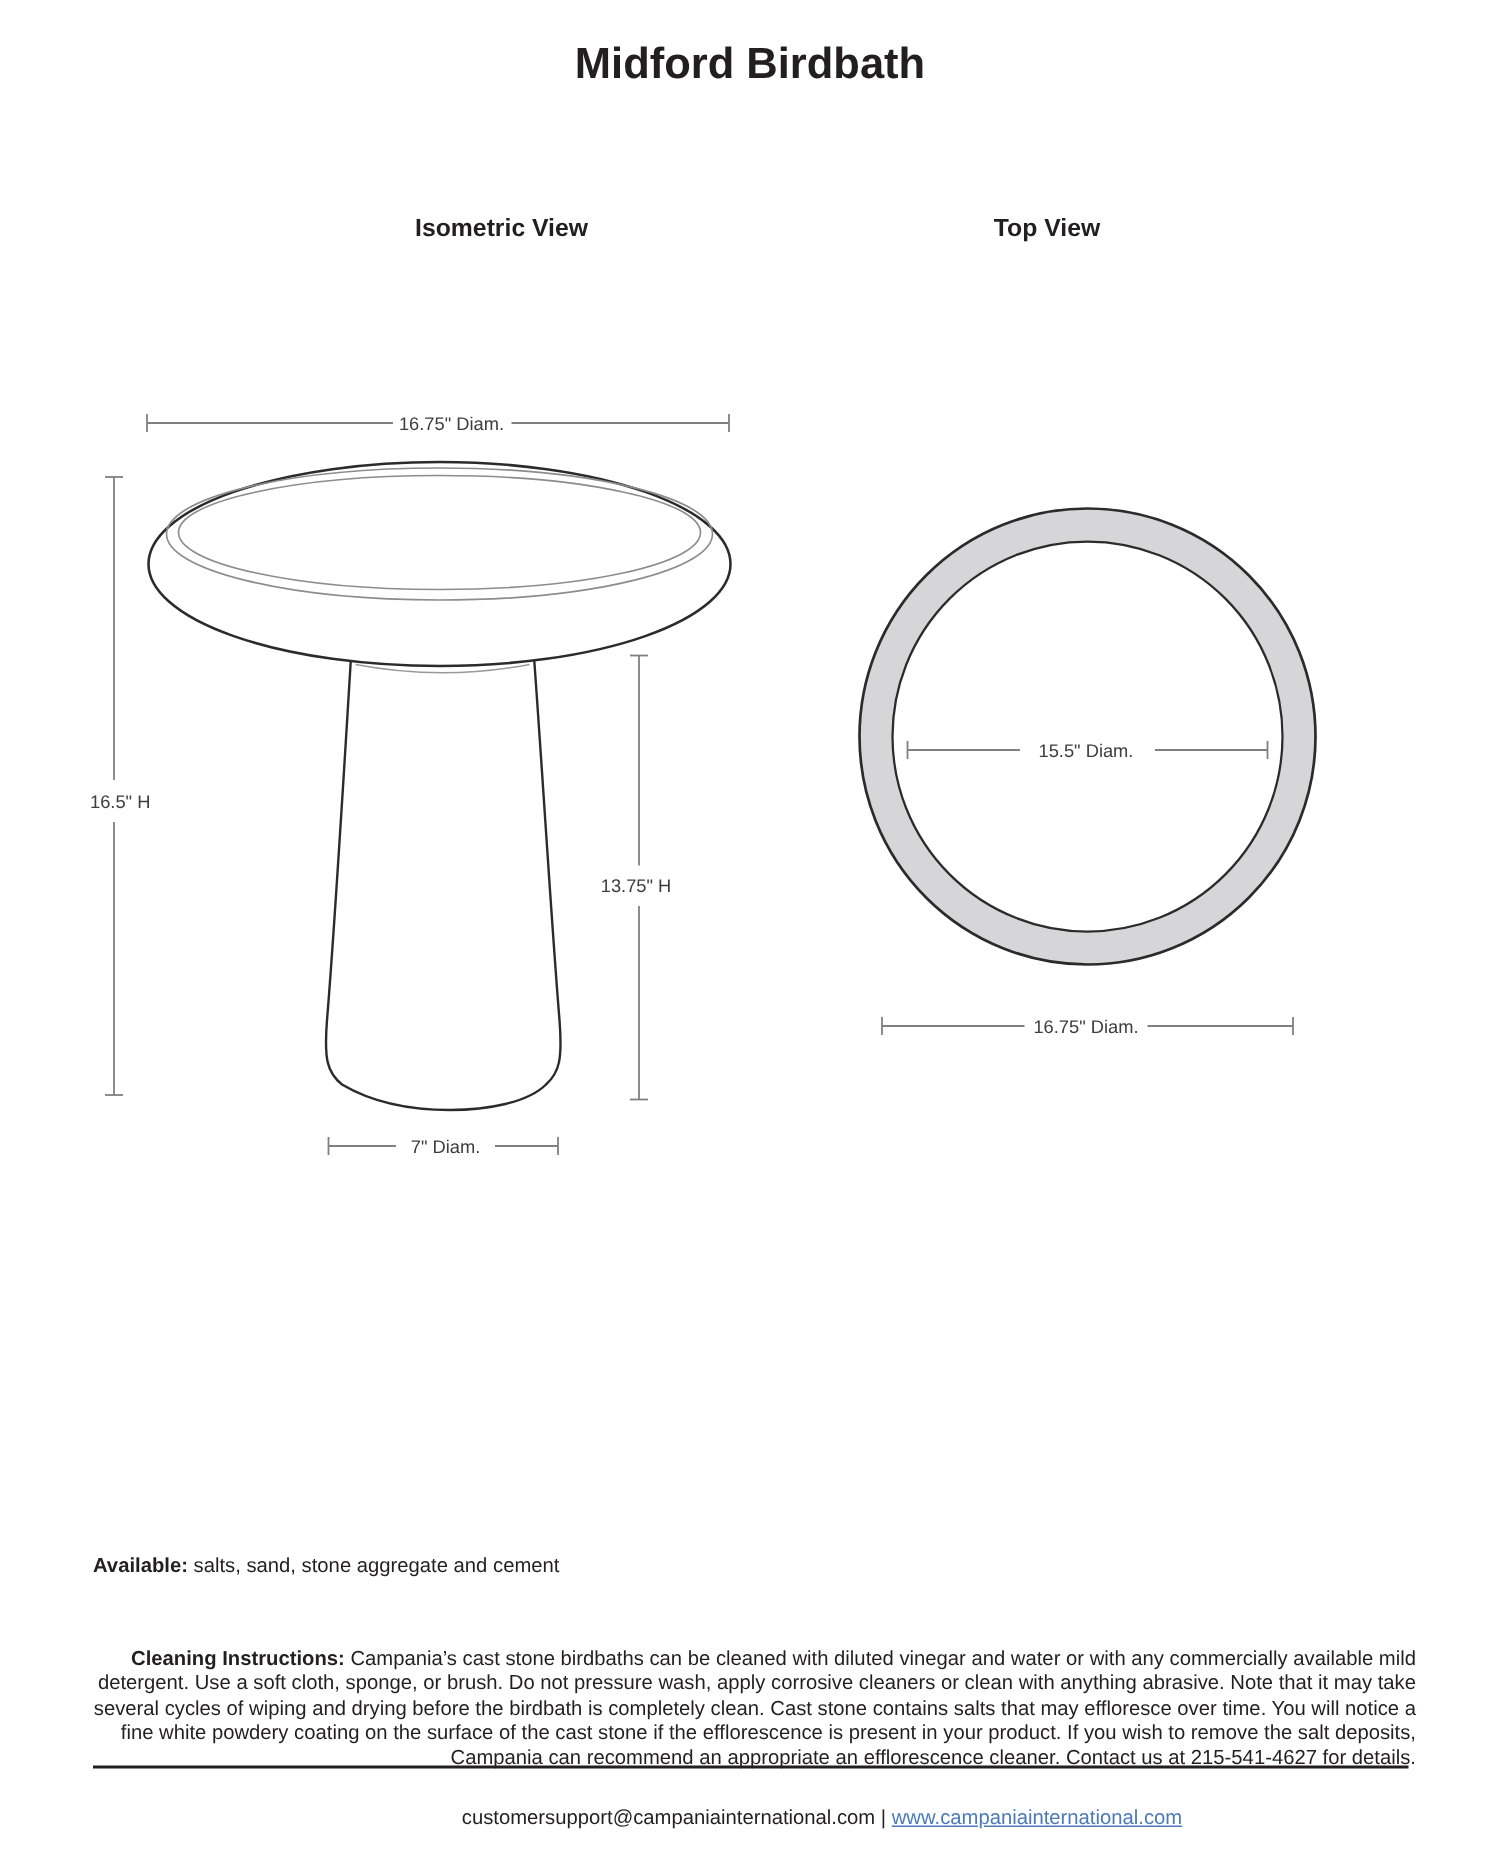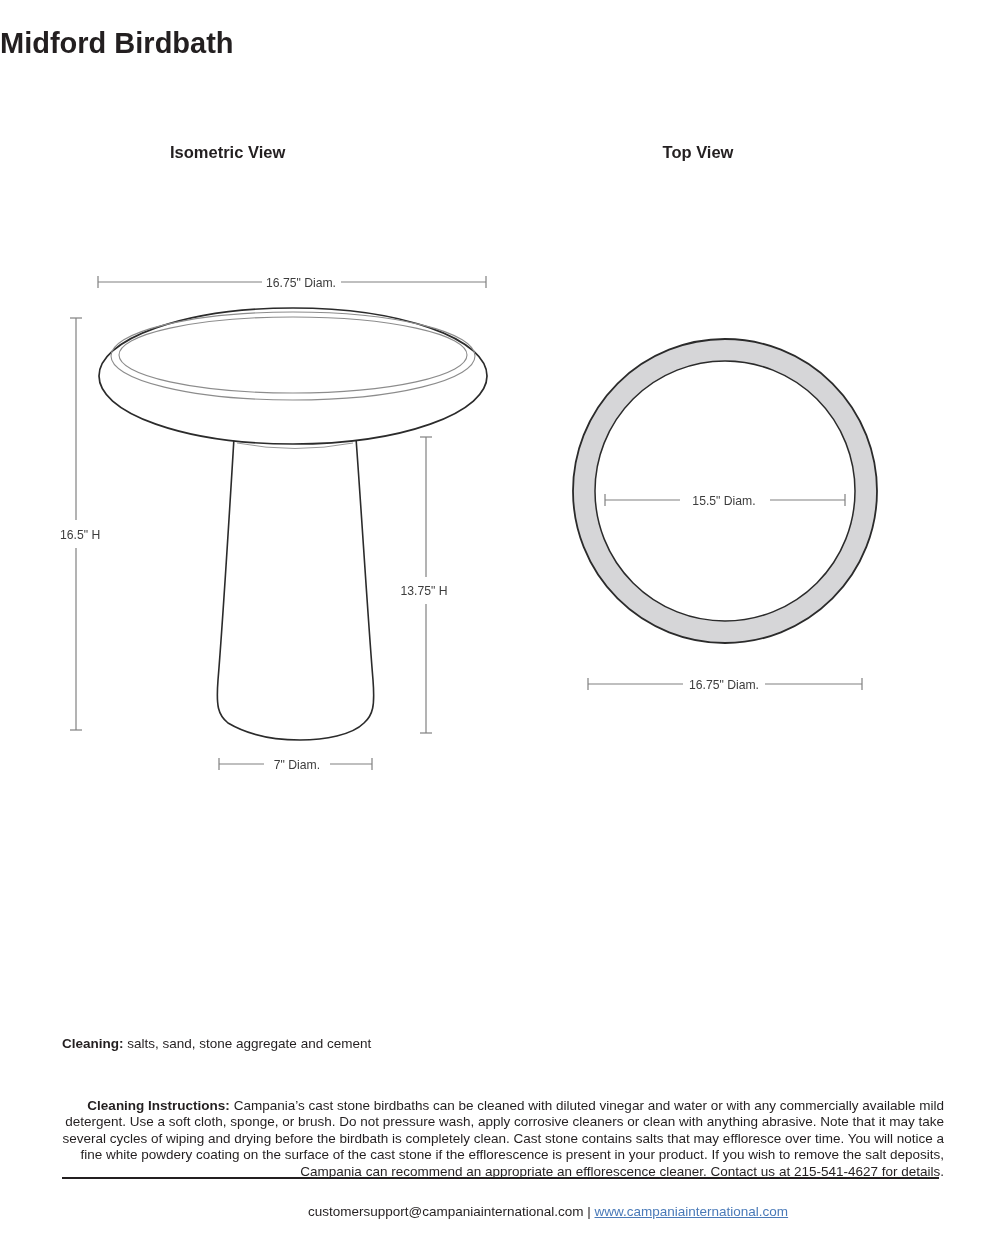--- a/index.html
+++ b/index.html
@@ -7,29 +7,29 @@
     position:relative;
     width:1000px;height:1250px;
     margin:0 auto;
     background:#ffffff;
     font-family:"Liberation Sans", sans-serif;
     color:#231f20;
     overflow:hidden;
   }
   .page-title{
     position:absolute;top:27px;left:0;width:1000px;
-    text-align:left;
+    text-align:center;
     font-size:29px;font-weight:bold;color:#231f20;
     margin:0;letter-spacing:0px;
   }
   .view-label{
     position:absolute;top:143px;
     font-size:16.5px;font-weight:bold;color:#231f20;
   }
-  .view-label.iso{left:170px;width:222px;text-align:left;}
+  .view-label.iso{left:170px;width:222px;text-align:right;}
   .view-label.top{left:587px;width:222px;text-align:center;}
   svg{position:absolute;overflow:visible;}
   svg text{
     font-family:"Liberation Sans", sans-serif;
     font-size:12.2px;fill:#3d3d3d;
   }
   .specs{position:absolute;left:62px;width:882px;font-size:13.5px;line-height:16.6px;}
   .spec-materials{top:1022px;}
   .spec-touchup{top:1055px;}
   .spec-cleaning{top:1084px;text-align:right;}
@@ -119,21 +119,21 @@
 
     <g stroke="#808080" stroke-width="1.2">
       <line x1="588" y1="684" x2="683" y2="684"></line>
       <line x1="765" y1="684" x2="862" y2="684"></line>
       <line x1="588" y1="678" x2="588" y2="690"></line>
       <line x1="862" y1="678" x2="862" y2="690"></line>
     </g>
     <text x="724" y="688.5" text-anchor="middle">16.75" Diam.</text>
   </svg>
 
-  <p class="specs spec-materials"><b>Cleaning:</b><span> salts, sand, stone aggregate and cement</span></p>
+  <p class="specs spec-materials"><b>Available:</b><span> salts, sand, stone aggregate and cement</span></p>
 
 
   <p class="specs spec-cleaning"><b>Cleaning Instructions:</b><span> Campania’s cast stone birdbaths can be cleaned with diluted vinegar and water or with any commercially available mild detergent. Use a soft cloth, sponge, or brush. Do not pressure wash, apply corrosive cleaners or clean with anything abrasive. Note that it may take several cycles of wiping and drying before the birdbath is completely clean. Cast stone contains salts that may effloresce over time. You will notice a fine white powdery coating on the surface of the cast stone if the efflorescence is present in your product. If you wish to remove the salt deposits, Campania can recommend an appropriate an efflorescence cleaner. Contact us at 215-541-4627 for details.</span></p>
 
   <div class="footer-rule"></div>
   <div class="footer-line l2"><span>customersupport@campaniainternational.com</span><span> | </span><a href="#">www.campaniainternational.com</a></div>
 
 </div>
 
 </body></html>

